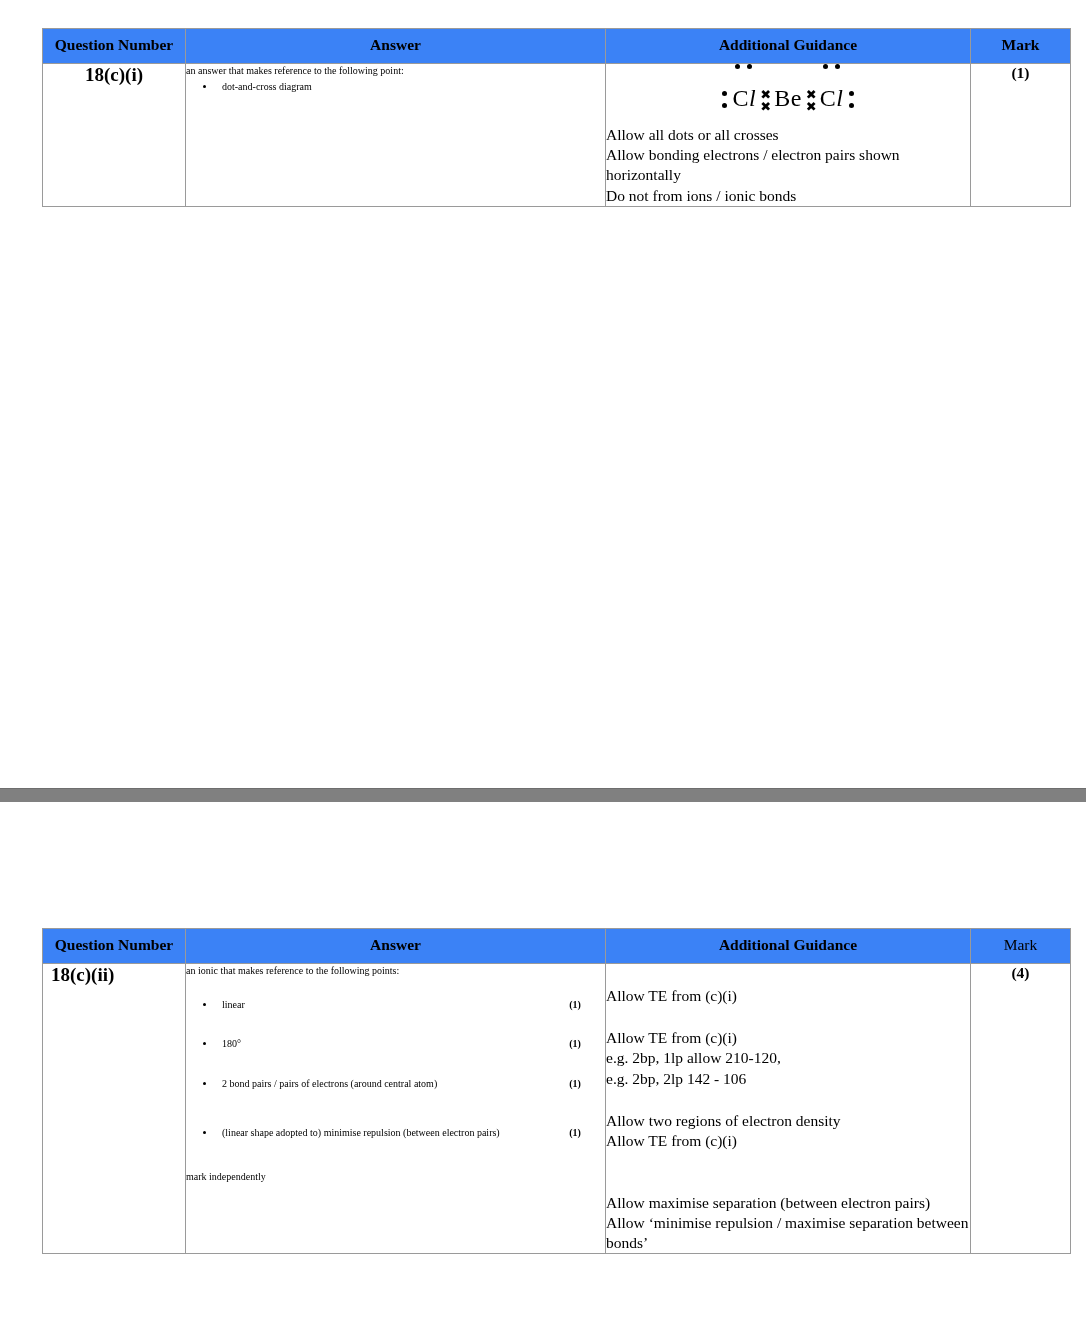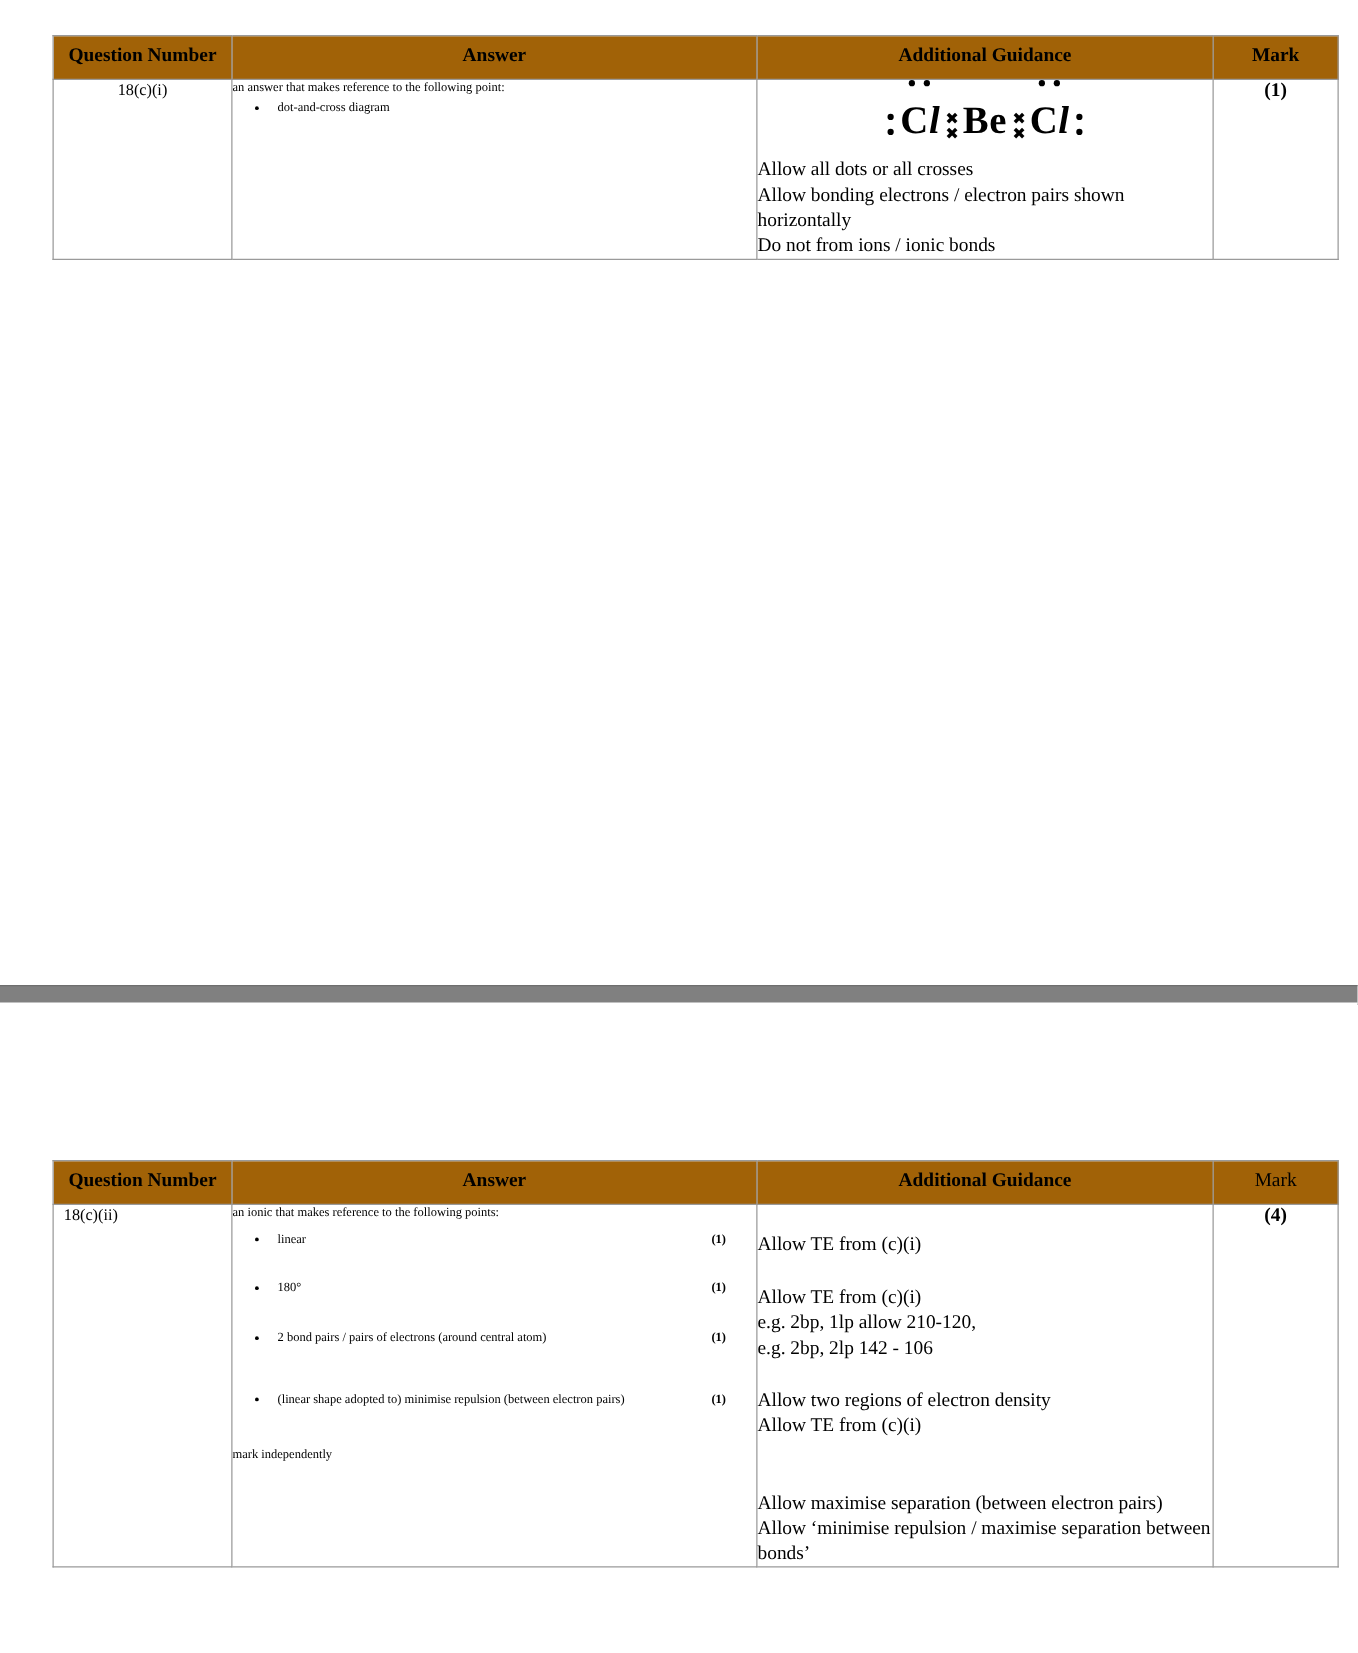--- a/index.html
+++ b/index.html
@@ -29,37 +29,37 @@
     width: 1002px;
     table-layout: fixed;
   }
   table.markscheme th,
   table.markscheme td {
     border: 1px solid #9a9a9a;
     vertical-align: top;
     padding: 0;
   }
   table.markscheme thead th {
-    background: #a16207;
+    background: #3b82f6;
     text-align: center;
     font-weight: bold;
     font-size: 15.5px;
     padding: 6px 4px 8px 4px;
     line-height: 1.3;
   }
 
   .col-qn { width: 143px; }
   .col-ans { width: 420px; }
   .col-guid { width: 365px; }
   .col-mark { width: 100px; }
 
   .cell-qn {
     text-align: center;
-    font-weight: normal;
-    font-size: 13px;
+    font-weight: bold;
+    font-size: 19px;
     padding: 8px 4px;
   }
   .cell-qn.left-al {
     text-align: left;
     padding-left: 8px;
   }
   .cell-ans {
     font-size: 10px;
     padding: 8px 6px 8px 10px;
     line-height: 1.35;
@@ -123,23 +123,22 @@
     letter-spacing: 0px;
     position: relative;
     white-space: nowrap;
   }
   .atom-grp {
     display: inline-block;
     position: relative;
     padding: 0 2px;
   }
   .atom-label {
-    font-size: 31px;
+    font-size: 24px;
     letter-spacing: 0.5px;
-    font-weight: bold;
   }
   .atom-label .ital { font-style: italic; }
   .dotpair {
     display: inline-block;
     position: relative;
     width: 11px;
     height: 31px;
     vertical-align: middle;
   }
   .dotpair .d {
@@ -289,21 +288,21 @@
         <th>Answer</th>
         <th>Additional Guidance</th>
         <th style="font-weight:normal;">Mark</th>
       </tr>
     </thead>
     <tbody>
       <tr>
         <td class="cell-qn left-al">18(c)(ii)</td>
         <td class="cell-ans">
           <div>an ionic that makes reference to the following points:</div>
-          <ul class="bullets spaced" style="margin-top:7px;">
+          <ul class="bullets spaced" style="margin-top:20px;">
             <li>
               <div class="li-row">
                 <span class="li-text">linear</span>
                 <span class="li-mark mark-inline">(1)</span>
               </div>
             </li>
             <li>
               <div class="li-row">
                 <span class="li-text">180°</span>
                 <span class="li-mark mark-inline">(1)</span>

